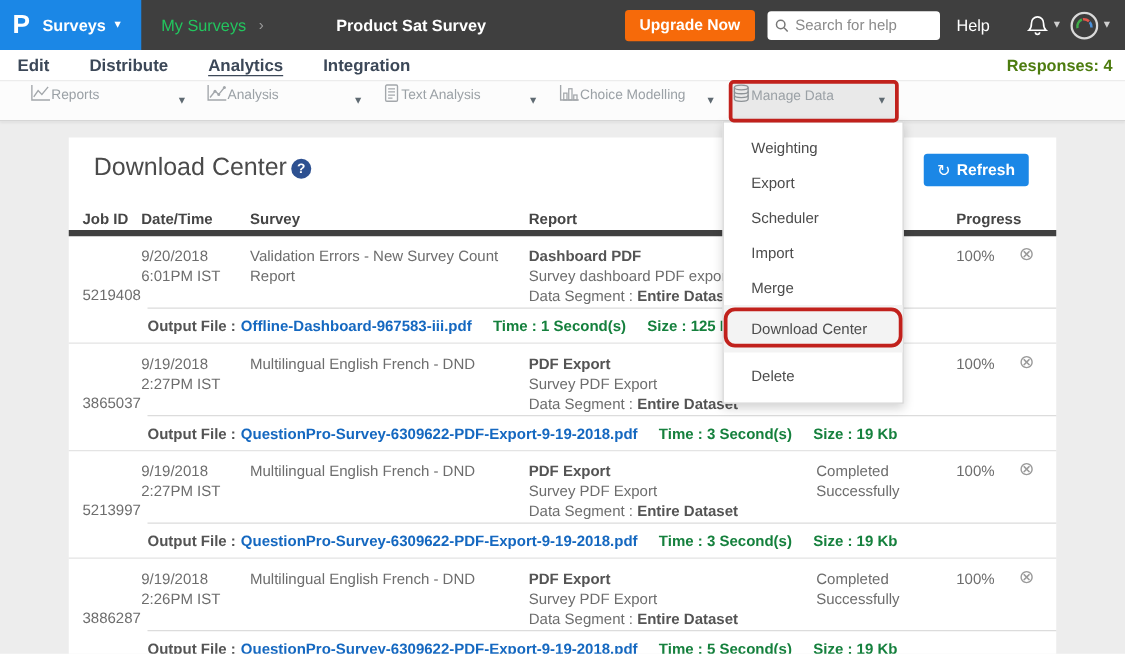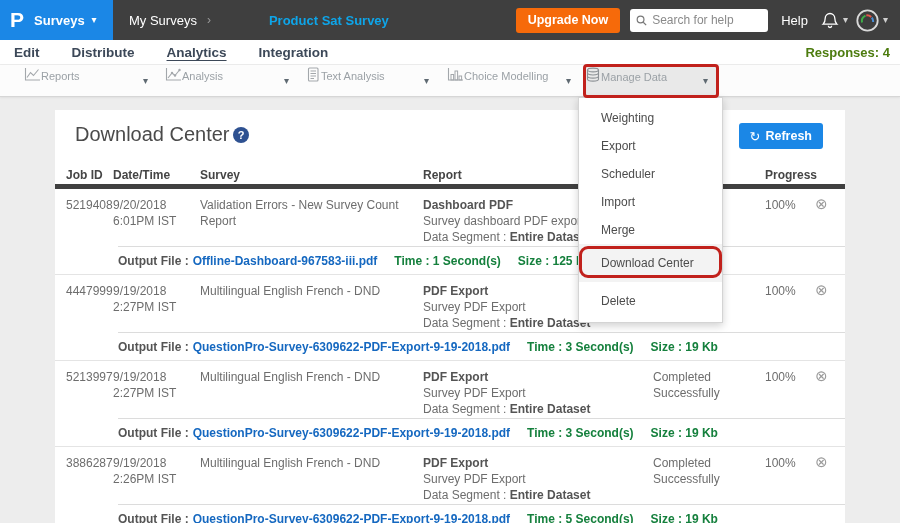--- a/index.html
+++ b/index.html
@@ -17,38 +17,38 @@
   }
   .brand {
     width:113px; height:40px; background:#1b87e6; color:#fff;
     display:flex; align-items:center; padding:0 10px; flex:none;
   }
   .logo { font-size:21px; font-weight:bold; margin-right:10px; }
   .brand-label { font-size:13px; font-weight:600; }
   .caret { font-size:10px; line-height:1; }
   .brand .caret { color:#fff; margin-left:7px; }
   .crumbs { display:flex; align-items:center; margin-left:16px; font-size:13px; }
-  .crumb-parent { color:#ffffff; cursor:pointer; }
+  .crumb-parent { color:#22c55e; cursor:pointer; }
   .crumb-sep { color:#9a9a9a; margin:0 10px; font-size:12px; }
-  .crumb-current { color:#0ea5e9; font-weight:600;padding-left:48px; }
+  .crumb-current { color:#ffffff; font-weight:600;padding-left:48px; }
   .upgrade {
     margin-left:auto; background:#f66a0a; color:#fff; border:none;
     font-family:inherit; font-size:12.5px; font-weight:bold;
     height:25px; padding:0 12px; border-radius:3px; cursor:pointer;
   }
   .search {
     margin-left:10px; width:138px; height:23px; background:#fff;
     border-radius:3px; display:flex; align-items:center; padding:0 6px;
   }
   .search input {
     border:none; outline:none; width:110px; font-family:inherit;
     font-size:12px; color:#444; margin-left:5px; background:transparent;
   }
   .search input::placeholder { color:#8a8a8a; }
-  .help { color:#fff; font-size:13px; margin:0 8px 0 13px; cursor:pointer; }
+  .help { color:#fff; font-size:13px; margin:0 24px 0 13px; cursor:pointer; }
   .bell { display:flex; align-items:center; margin-left:5px; cursor:pointer; }
   .tb-caret { color:#cfcfcf; margin:0 4px; cursor:pointer; }
   .avatar { display:flex; align-items:center; margin-left:4px; cursor:pointer; }
   .topbar-right-pad { width:8px; flex:none; }
 
   
   .navrow {
     position:absolute; left:0; top:40px; width:900px; height:25px;
     background:#fff; display:flex; align-items:center; padding:0 10px 0 14px;
     border-bottom:1px solid #ececec;
@@ -91,21 +91,21 @@
   .r-icon { font-size:13px; font-weight:normal; }
 
   
   .thead { position:relative; height:27px; border-bottom:5px solid #404040; }
   .thead span { position:absolute; top:6px; font-size:12px; font-weight:bold; color:#454545; }
   .h-job { left:11px; } .h-date { left:58px; } .h-survey { left:145px; } .h-report { left:368px; } .h-progress { left:710px; }
 
   .job-block { border-bottom:1px solid #e4e4e4; }
   .main-row { position:relative; min-height:57px; }
   .cell { position:absolute; top:8px; font-size:12px; color:#6d6d6d; line-height:1.35; }
-  .c-job { left:11px; width:48px; }
+  .c-job { left:11px; width:48px;margin-top:31px; }
   .c-date { left:58px; width:94px; }
   .c-survey { left:145px; width:215px; }
   .c-report { left:368px; width:222px; }
   .c-status { left:598px; width:100px; }
   .c-progress { left:710px; width:42px; }
   .c-cancel { left:760px; top:5px; width:24px; font-size:15px; color:#9a9a9a; cursor:pointer; }
   .rep-title { font-weight:bold; color:#545454; }
   .rep-seg b { color:#545454; }
   .output-row {
     margin-left:63px; border-top:1px solid #dcdcdc; height:28px;
@@ -289,21 +289,21 @@
     <div class="output-row">
       <span class="out-label">Output File :</span>
       <a class="out-link">Offline-Dashboard-967583-iii.pdf</a>
       <span class="out-meta">Time : 1 Second(s)</span>
       <span class="out-meta">Size : 125 Kb</span>
     </div>
   </div>
 
   <div class="job-block">
     <div class="main-row">
-      <div class="cell c-job">4447999</div>
+      <div class="cell c-job">3865037</div>
       <div class="cell c-date">9/19/2018 2:27PM IST</div>
       <div class="cell c-survey">Multilingual English French - DND</div>
       <div class="cell c-report">
         <div class="rep-title">PDF Export</div>
         <div class="rep-desc">Survey PDF Export</div>
         <div class="rep-seg">
           <span>Data Segment :</span>
           <b>Entire Dataset</b>
         </div>
       </div>

